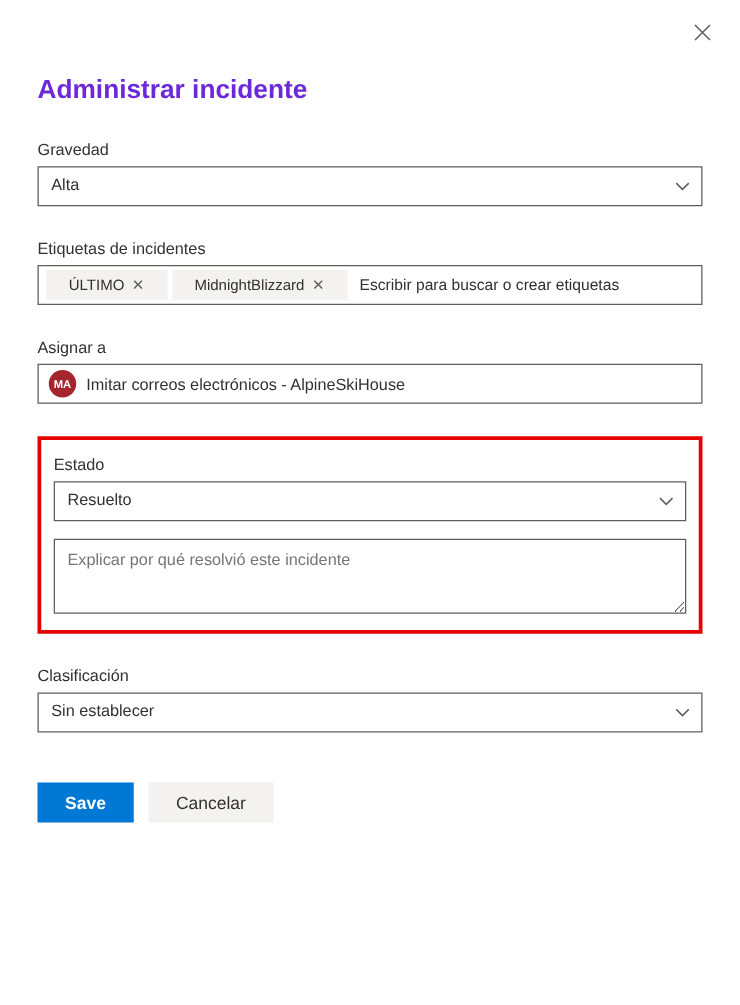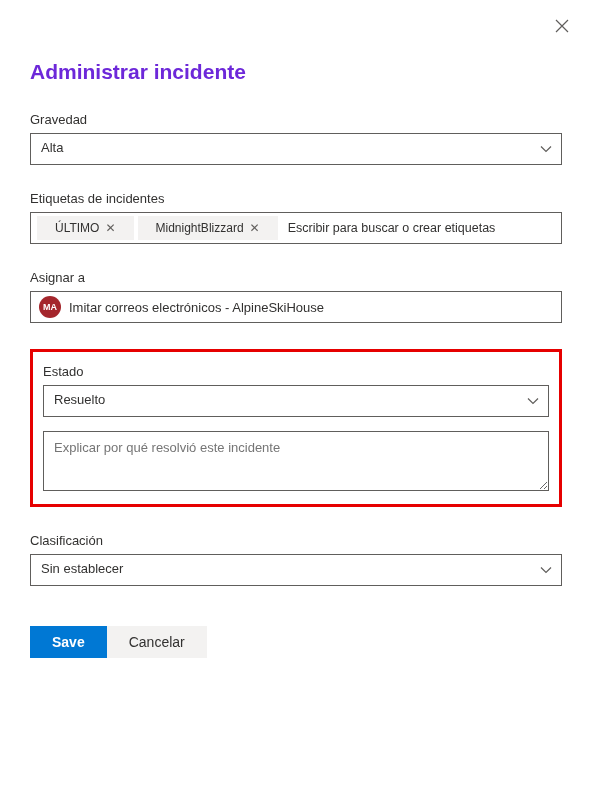--- a/index.html
+++ b/index.html
@@ -142,21 +142,21 @@
       border: 1px solid #605e5c;
       padding: 8px 10px;
       font-size: 13px;
       font-family: inherit;
       color: #1d4ed8;
       resize: both;
       height: 60px;
     }
     .button-row {
       display: flex;
-      gap: 0;
+      gap: 12px;
       margin-top: 40px;
     }
     .btn {
       padding: 8px 22px;
       font-size: 14px;
       border: none;
       cursor: pointer;
       font-family: inherit;
     }
     .btn-primary { background: #0078d4; color: #fff; font-weight: 600; }

